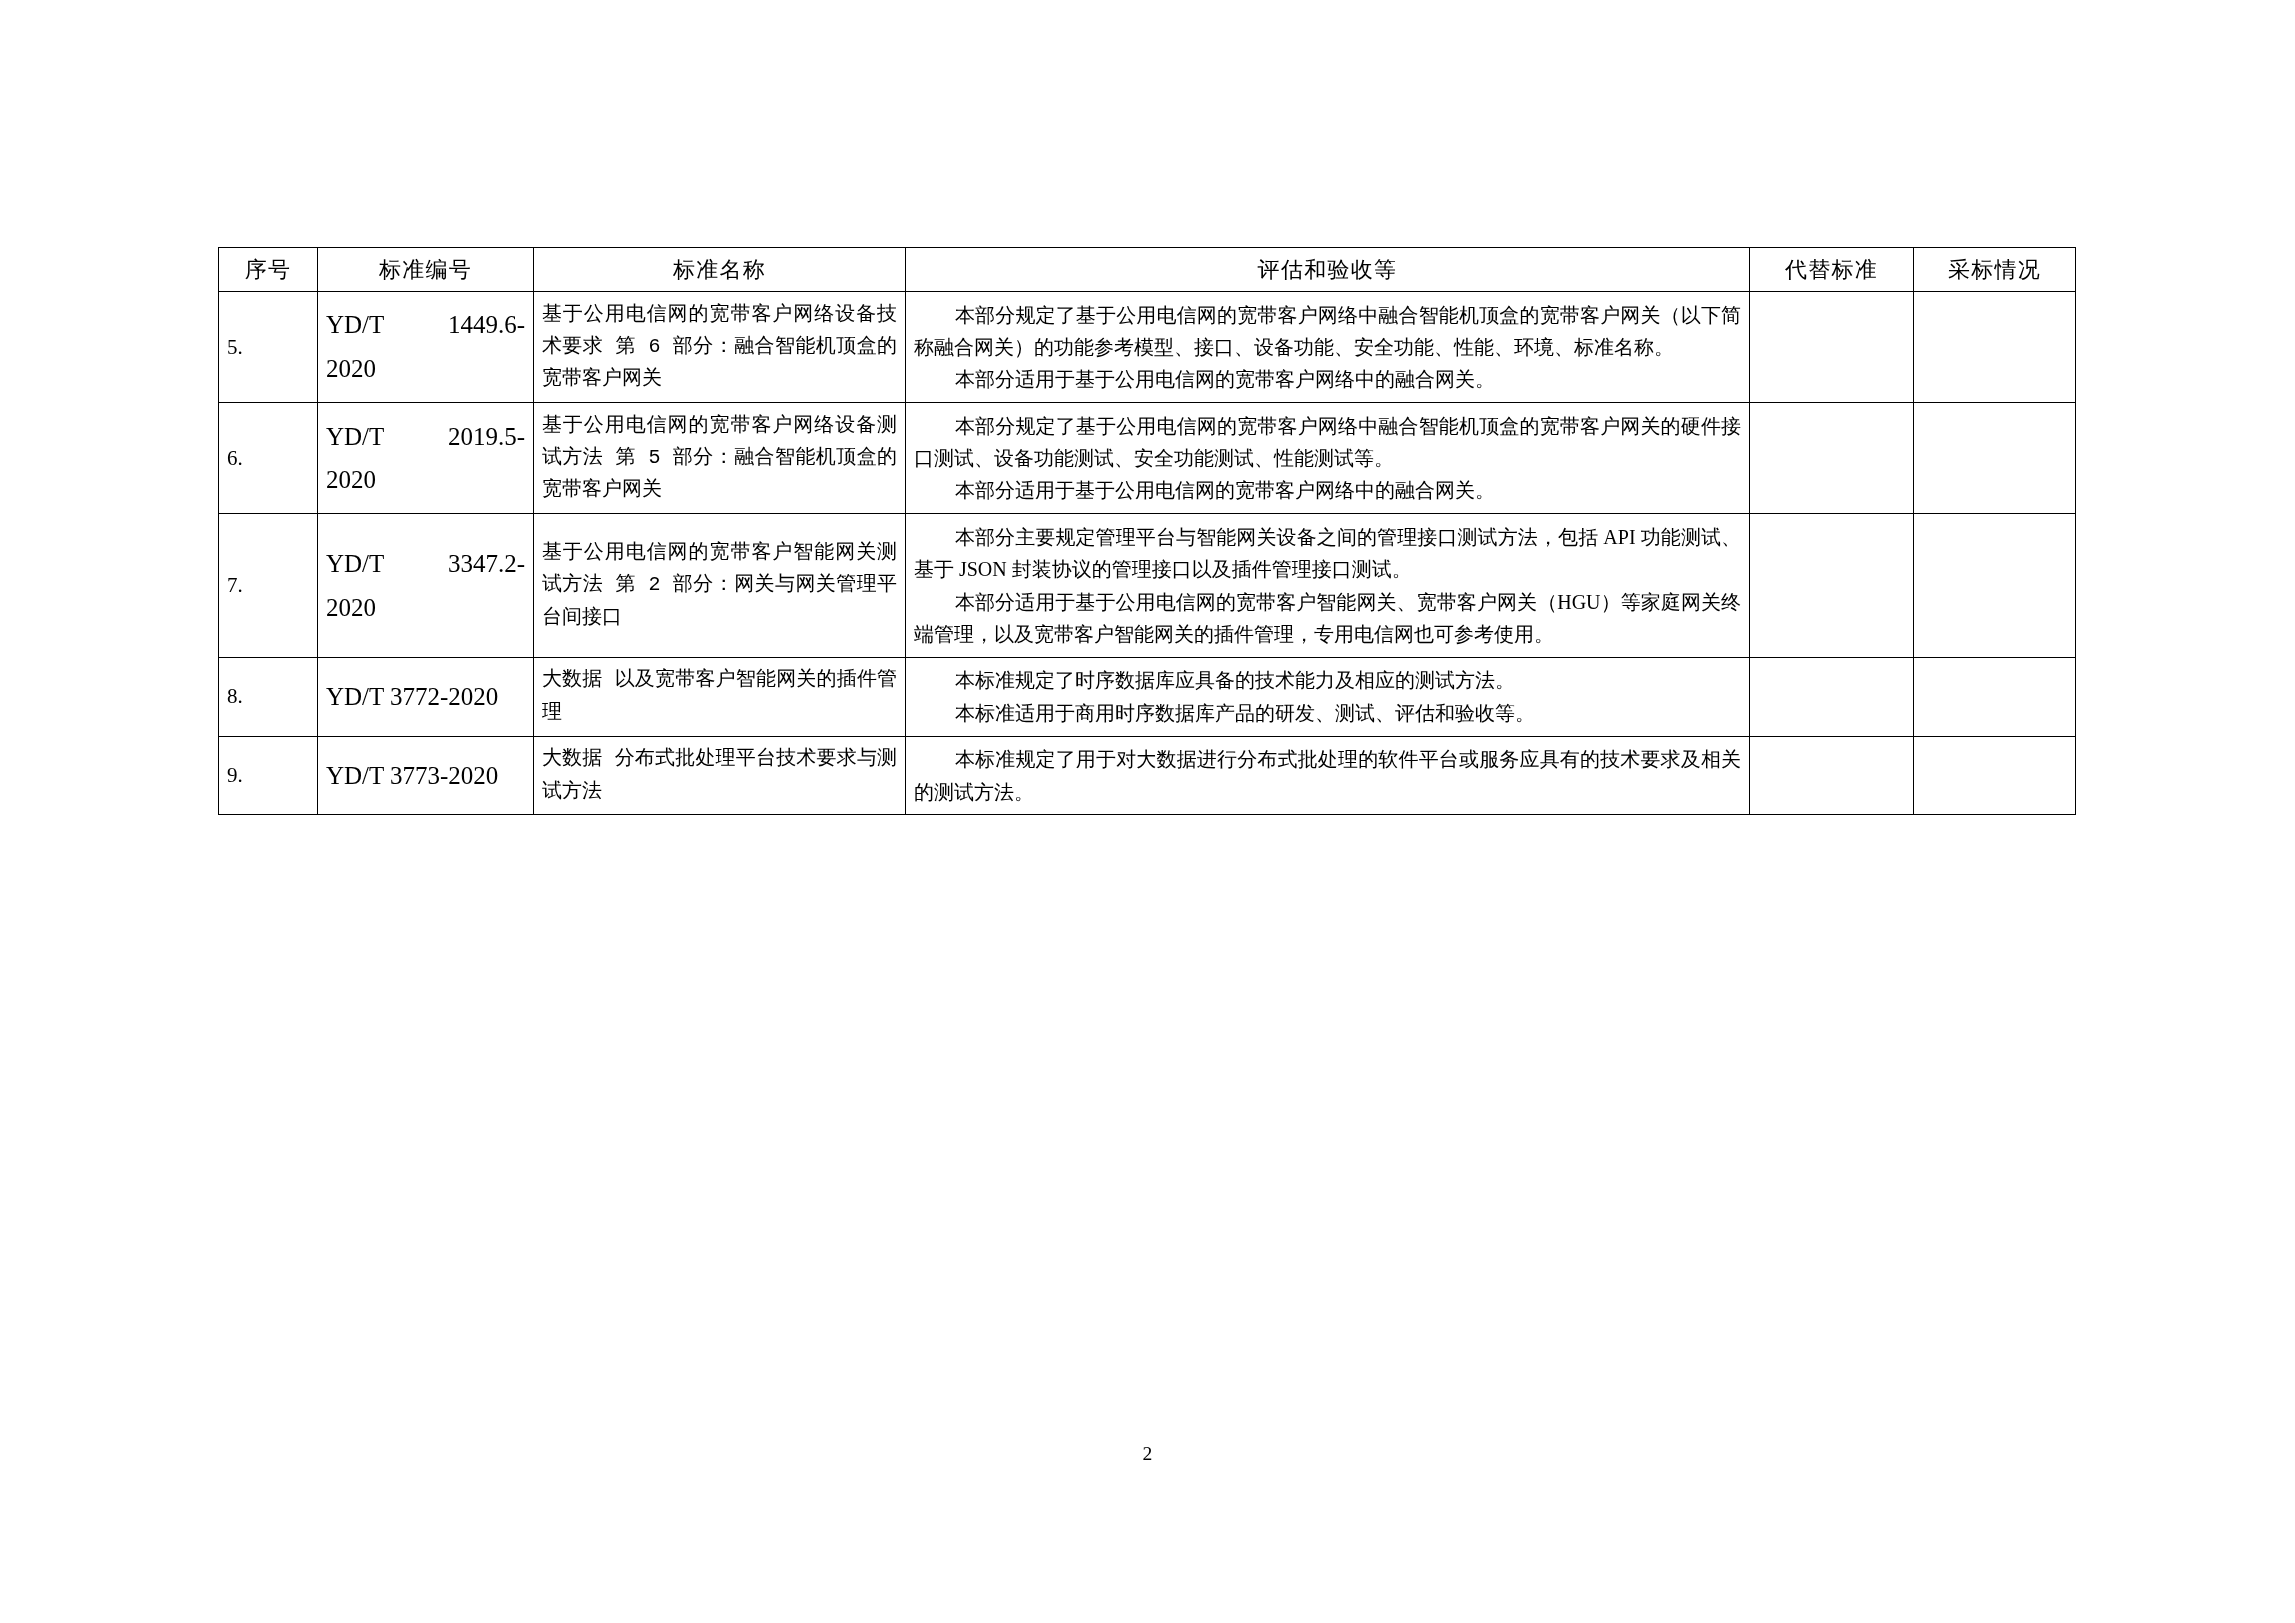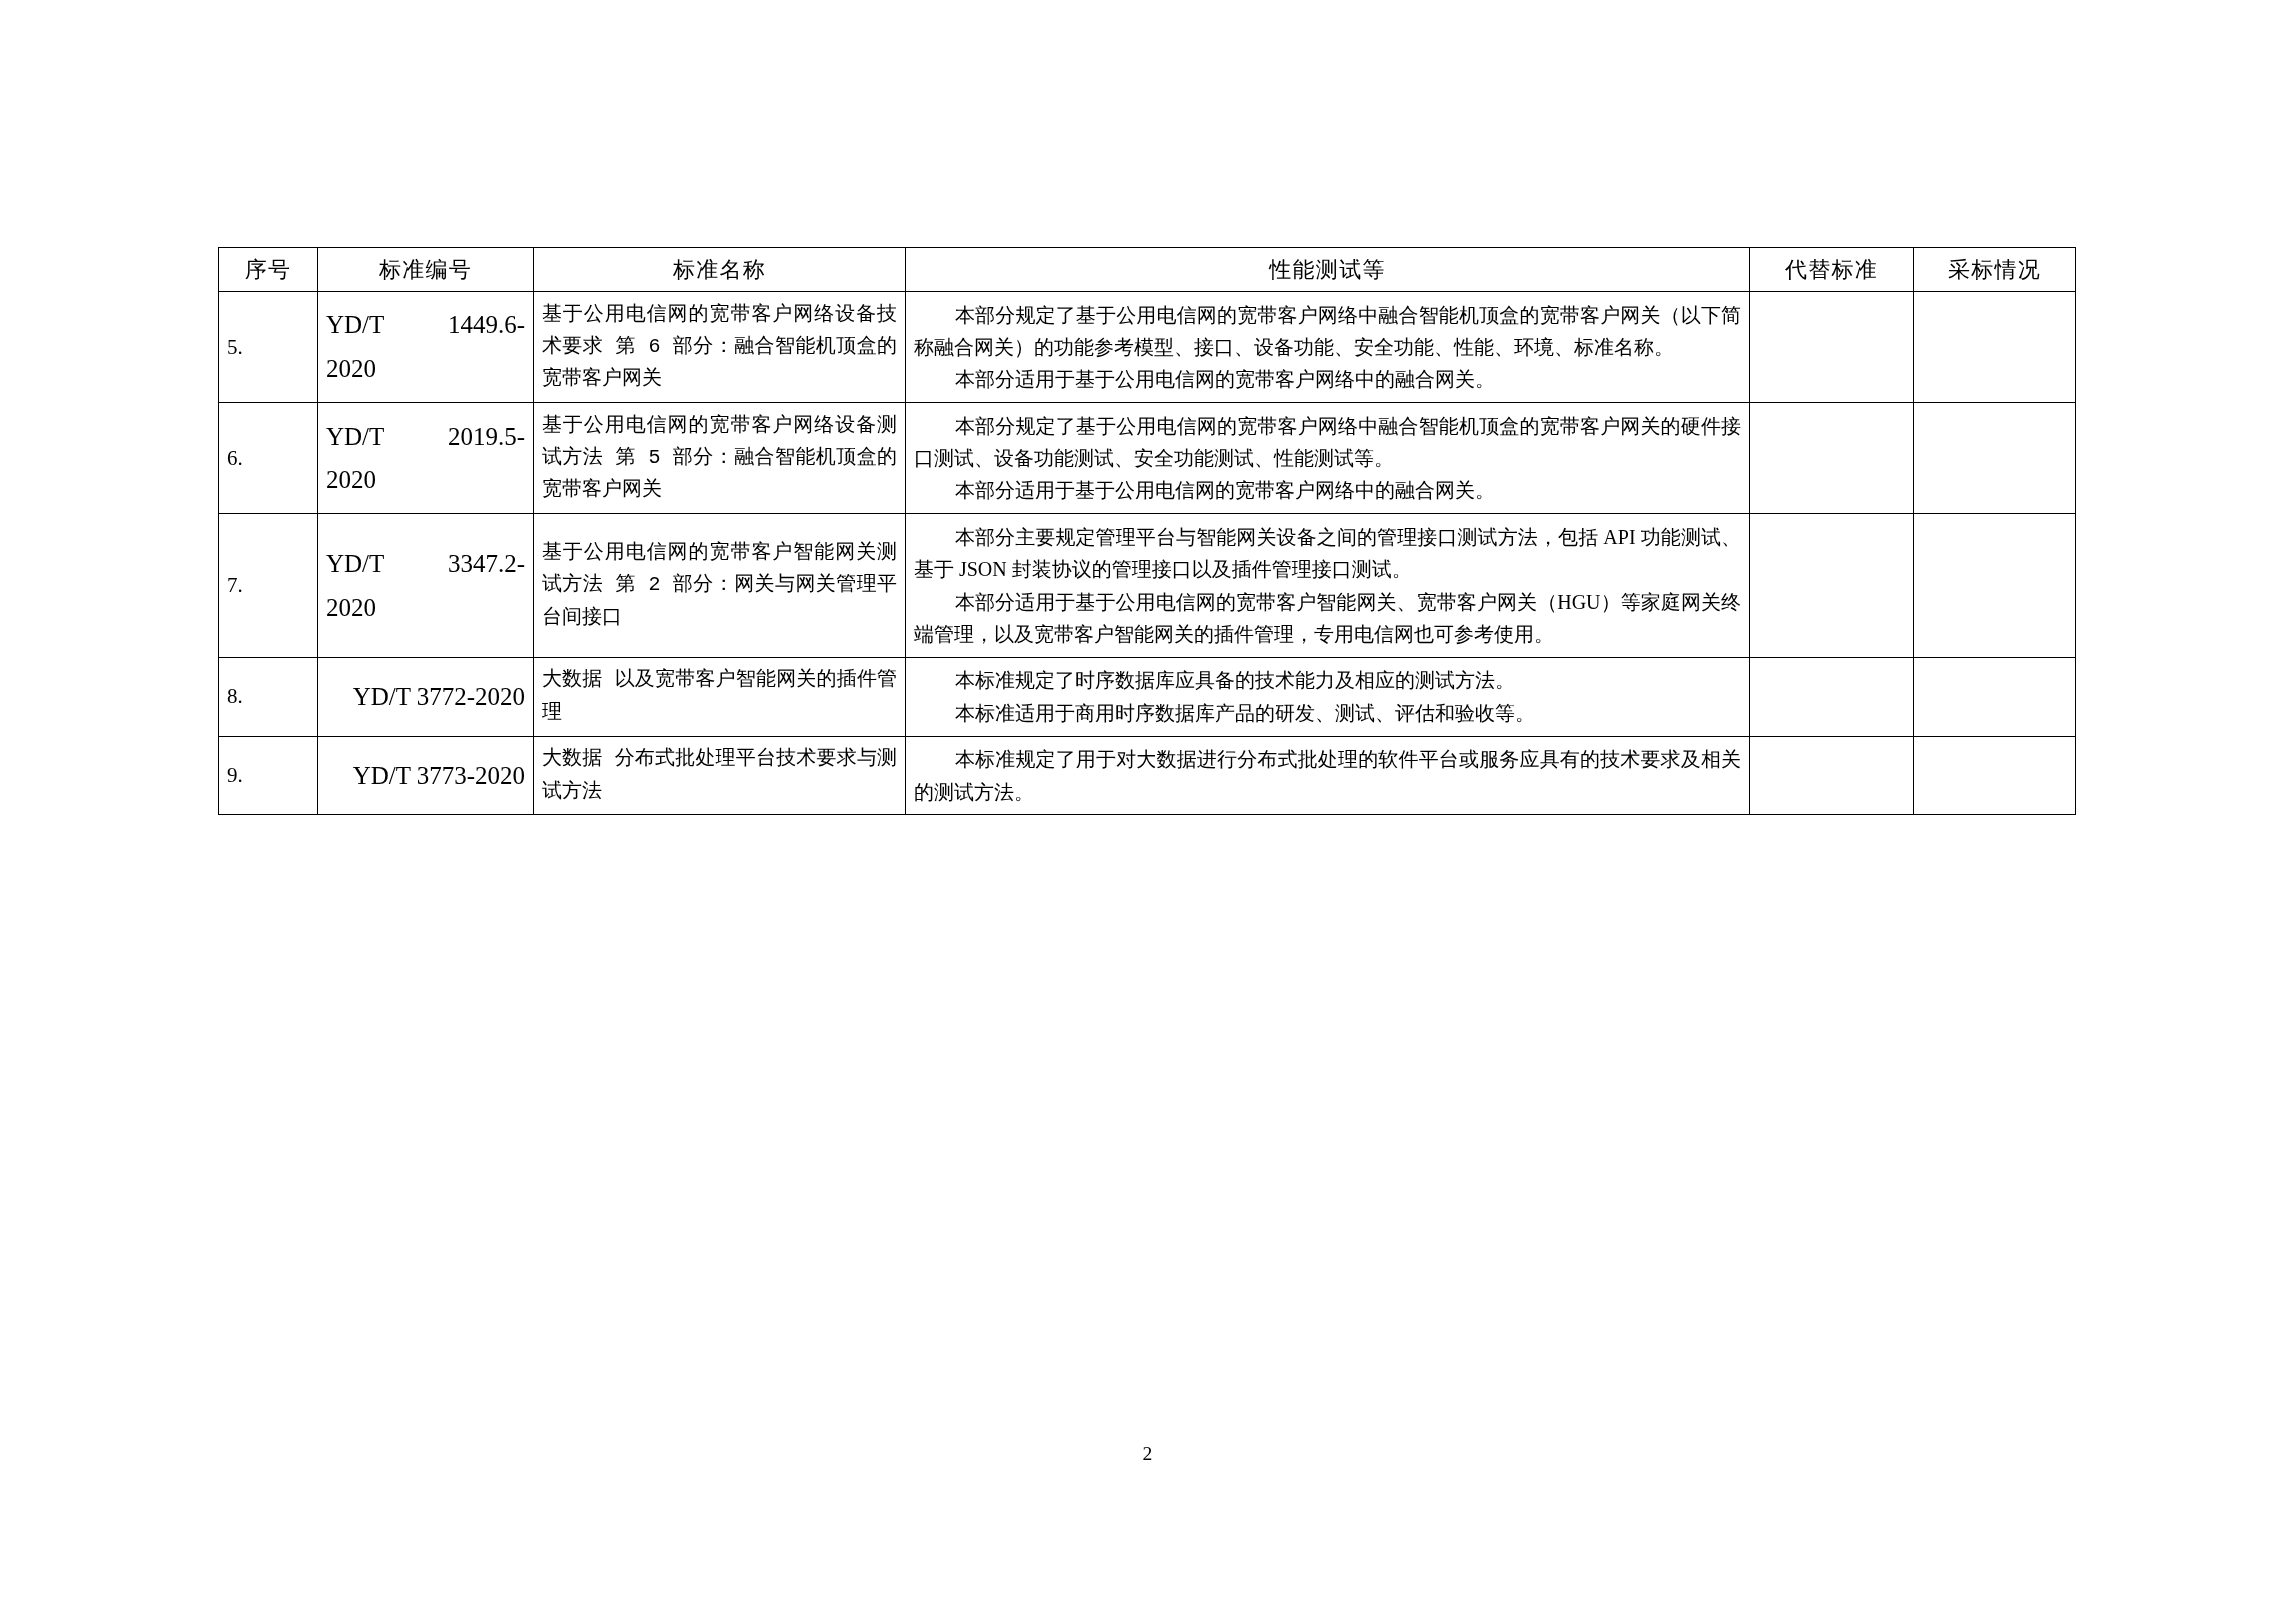--- a/index.html
+++ b/index.html
@@ -65,21 +65,21 @@
     padding-left: 18.3px;
     padding-right: 14.4px;
     vertical-align: middle;
   }
   .cell-num .numrow {
     display: flex;
     justify-content: space-between;
   }
   .cell-num .numrow.single {
     display: block;
-    text-align: right;
+    text-align: left;
     font-family: Liberation Serif, serif;
   }
   .cell-name {
     font-size: 20px;
     line-height: 1.62;
     text-align: justify;
     vertical-align: middle;
     padding-left: 10.5px;
     padding-right: 9.2px;
     font-family: Liberation Mono, monospace;
@@ -123,21 +123,21 @@
           <col class="c-name">
         <col class="c-content">
           <col class="c-replace">
           <col class="c-adopt">
       </colgroup>
       <thead>
         <tr>
           <td>序号</td>
           <td>标准编号</td>
           <td>标准名称</td>
-          <td>性能测试等</td>
+          <td>评估和验收等</td>
           <td>代替标准</td>
           <td>采标情况</td>
         </tr>
       </thead>
       <tbody>
 
 
         <tr>
           <td class="cell-seq">5.</td>
           <td class="cell-num">

